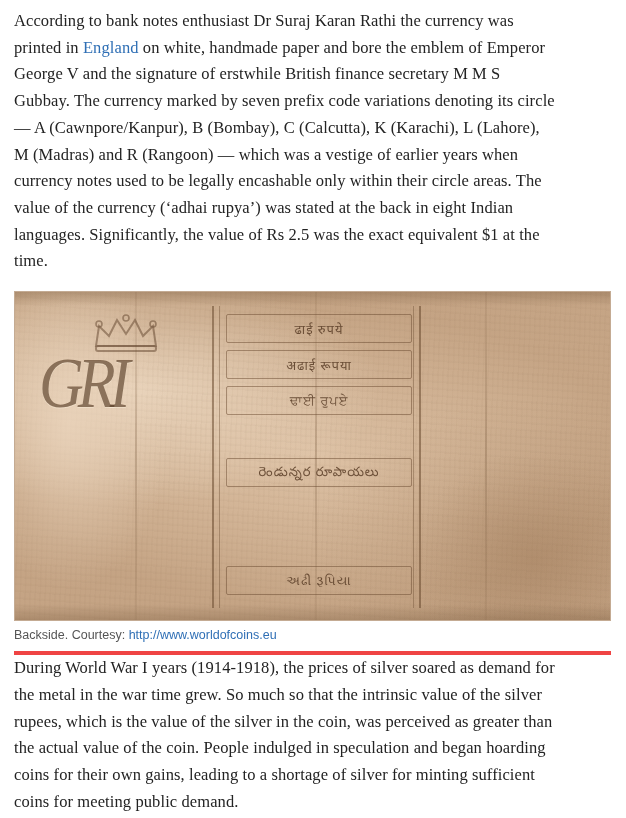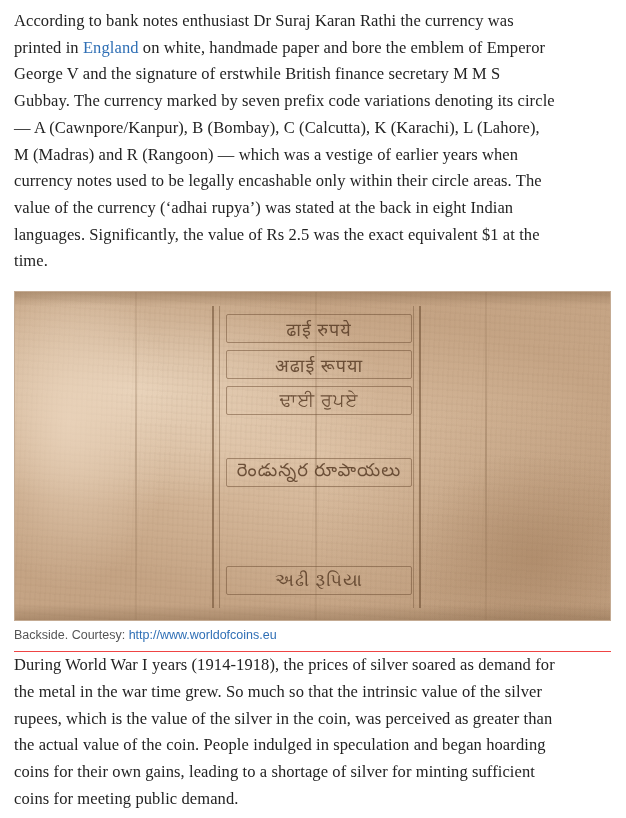--- a/index.html
+++ b/index.html
@@ -142,21 +142,21 @@
     position: absolute;
     left: 12px;
     width: 184px;
     height: 27px;
     border: 1px solid rgba(105,74,48,0.5);
     border-radius: 2px;
     display: flex;
     align-items: center;
     justify-content: center;
     font-family: "Liberation Serif", serif;
-    font-size: 18px;
+    font-size: 13px;
     color: rgba(88,60,38,0.85);
     letter-spacing: 1px;
     white-space: nowrap;
     overflow: hidden;
   }
   
   .seal {
     position: absolute;
     right: 30px;
     top: 22px;
@@ -193,21 +193,21 @@
     font-family: "Liberation Serif", serif;
     font-size: 62px;
     color: rgba(88,60,38,0.88);
     line-height: 1.05;
   }
   .figure-caption {
     font-family: "Liberation Sans", sans-serif;
     font-size: 12.5px;
     color: #555555;
     padding: 7px 0 9px 0;
-    border-bottom: 1px solid #ef4444;
+    border-bottom: 4px solid #ef4444;
   }
   .figure-caption a {
     color: #2f6fb5;
     text-decoration: none;
   }
   .para-after {
     margin-top: 14px;
   }
 </style>
 </head>
@@ -222,20 +222,30 @@
       <div class="note-bg"></div>
       <div class="note-grain"></div>
       <div class="note-stain-a"></div>
       <div class="note-stain-b"></div>
       <div class="note-fold" style="left:120px"></div>
       <div class="note-fold" style="left:300px"></div>
       <div class="note-fold" style="left:470px"></div>
       <div class="note-edge-top"></div>
       <div class="note-edge-bottom"></div>
 
+      <div class="monogram">
+        <svg class="crown" viewBox="0 0 70 38">
+          <path d="M5 32 L8 12 L18 22 L26 6 L35 20 L44 6 L52 22 L62 12 L65 32 Z" fill="none" stroke="rgba(92,63,40,0.65)" stroke-width="2"></path>
+          <rect x="5" y="32" width="60" height="5" rx="2" fill="none" stroke="rgba(92,63,40,0.65)" stroke-width="2"></rect>
+          <circle cx="8" cy="10" r="3" fill="none" stroke="rgba(92,63,40,0.65)" stroke-width="1.6"></circle>
+          <circle cx="62" cy="10" r="3" fill="none" stroke="rgba(92,63,40,0.65)" stroke-width="1.6"></circle>
+          <circle cx="35" cy="4" r="3" fill="none" stroke="rgba(92,63,40,0.65)" stroke-width="1.6"></circle>
+        </svg>
+        <div class="gri">GRI</div>
+      </div>
 
       <div class="lang-panel">
         <div class="lang-row" style="top:8px">ढाई रुपये</div>
         <div class="lang-row" style="top:44px">अढाई रूपया</div>
         <div class="lang-row" style="top:80px">ਢਾਈ ਰੁਪਏ</div>
         <div class="lang-row" style="top:152px">రెండున్నర రూపాయలు</div>
         <div class="lang-row" style="top:260px">અઢી રૂપિયા</div>
       </div>
 
     </div>

